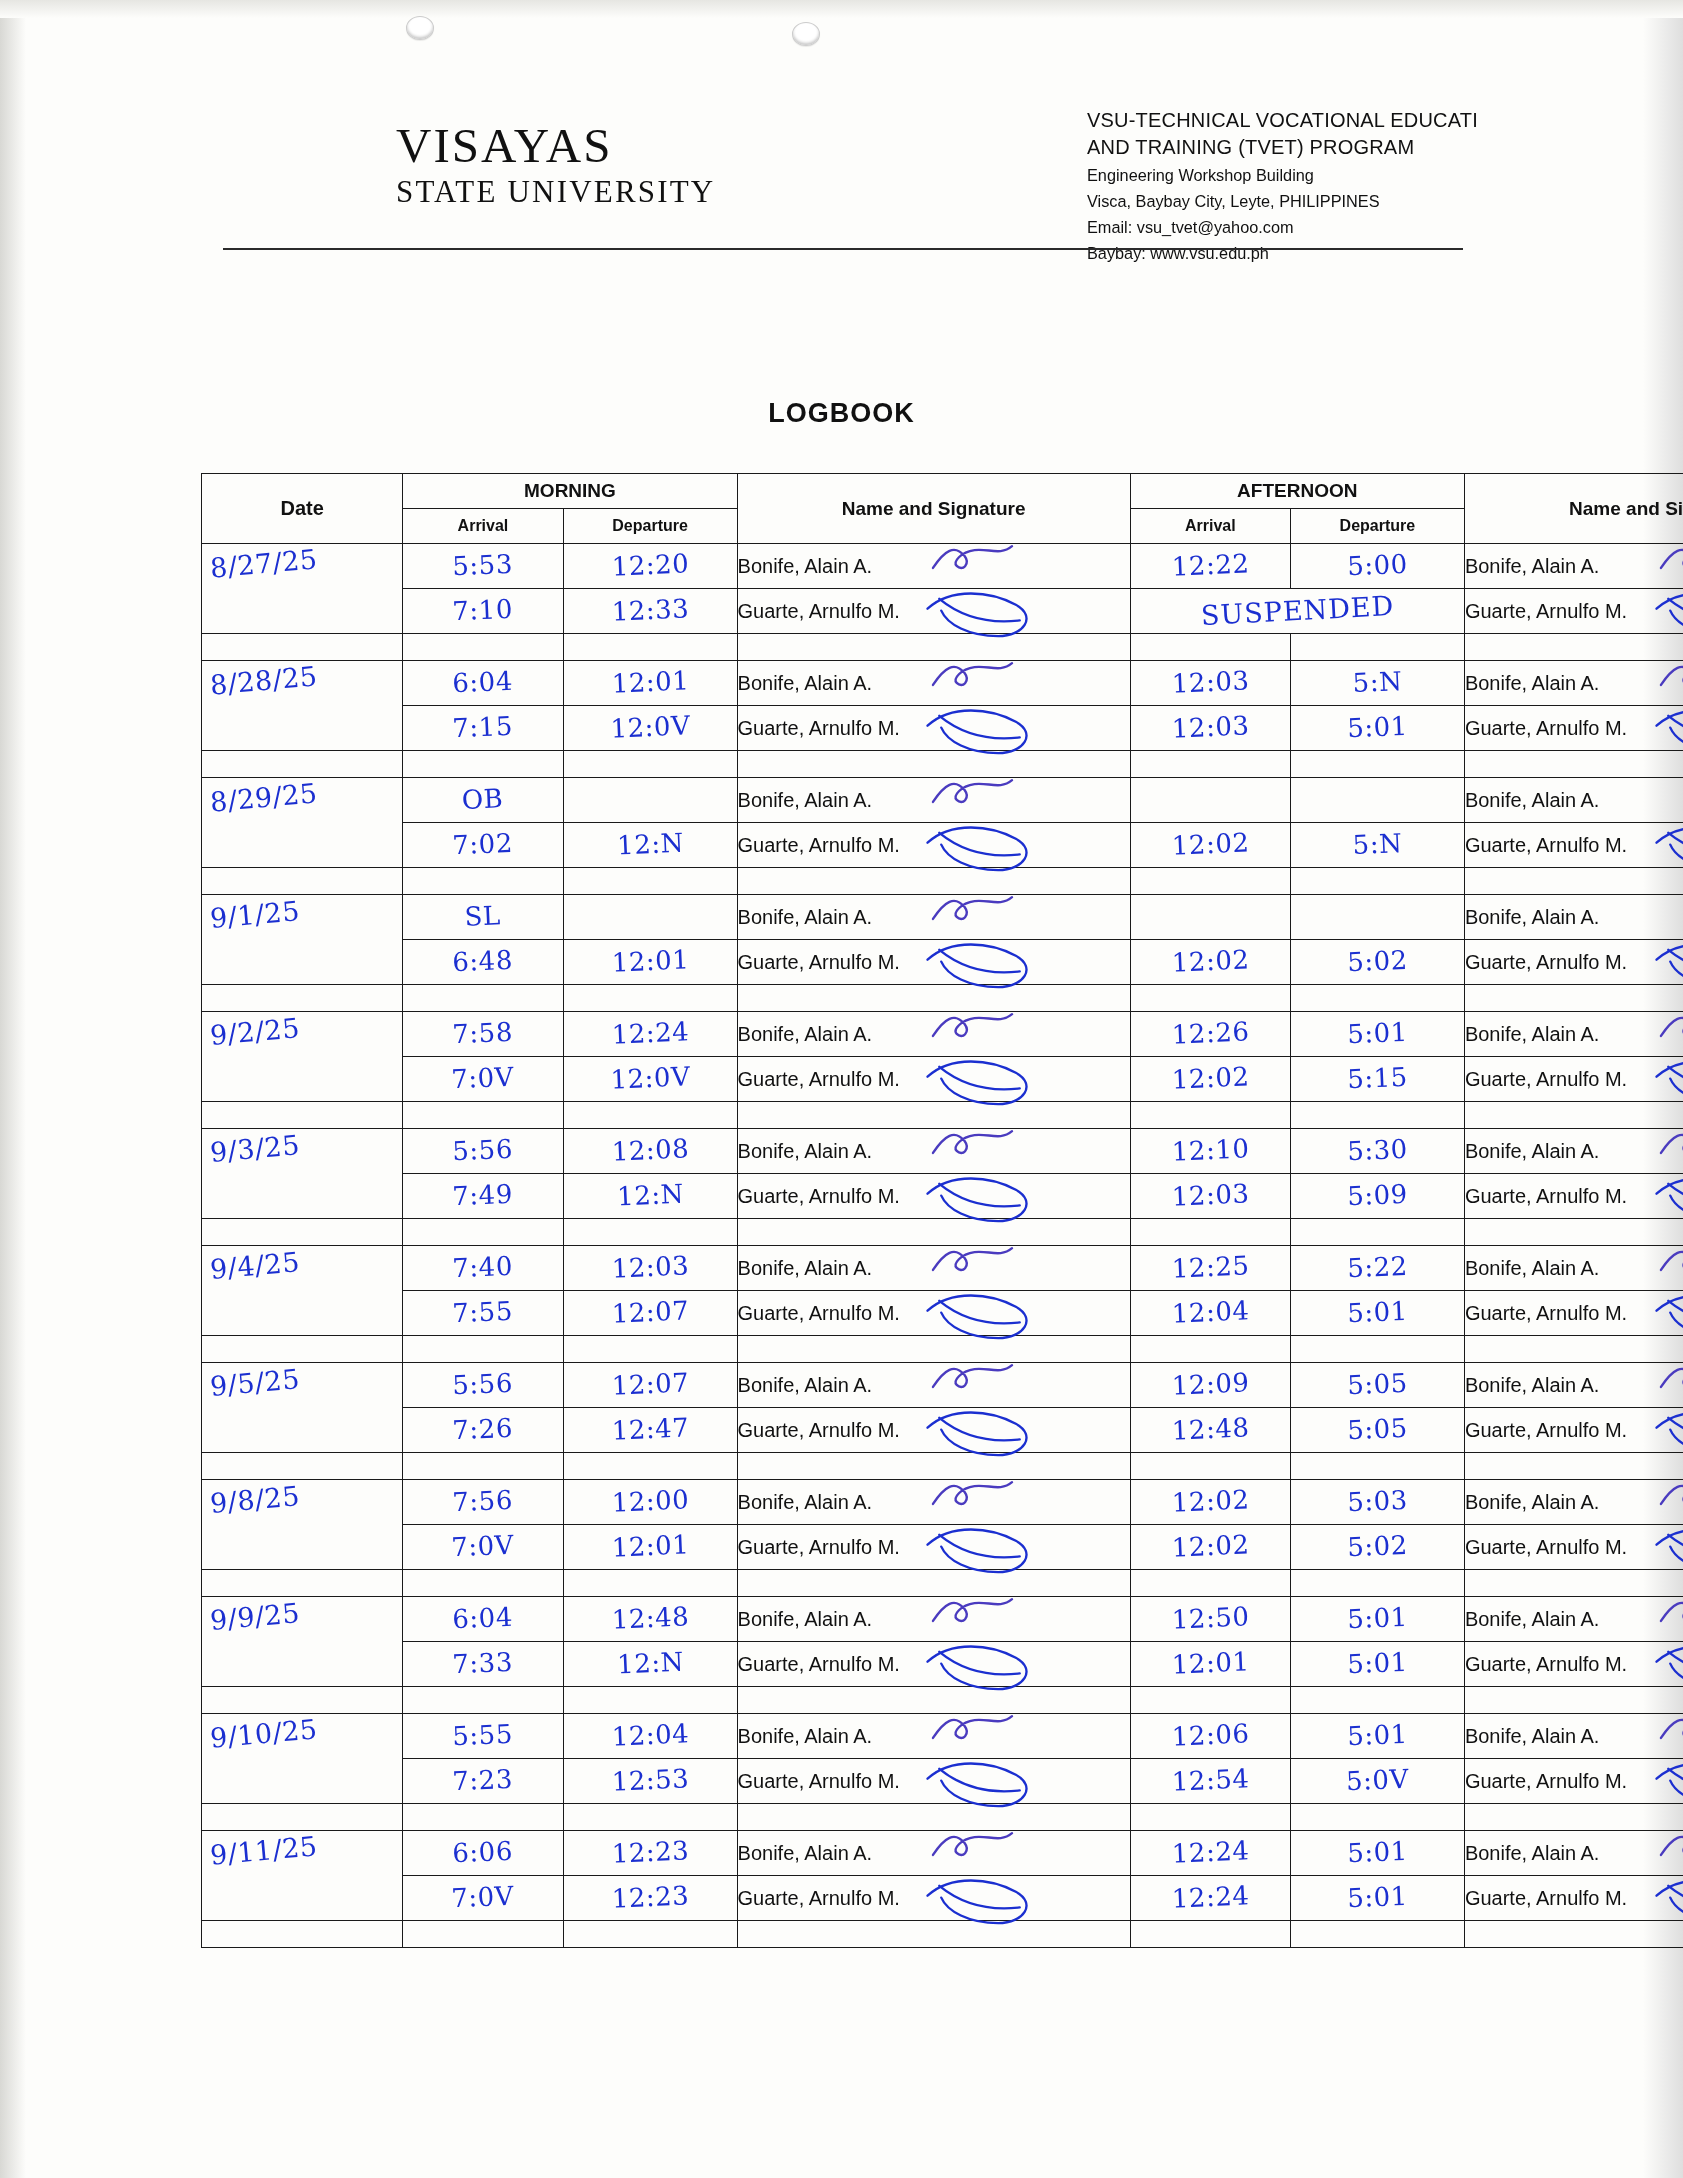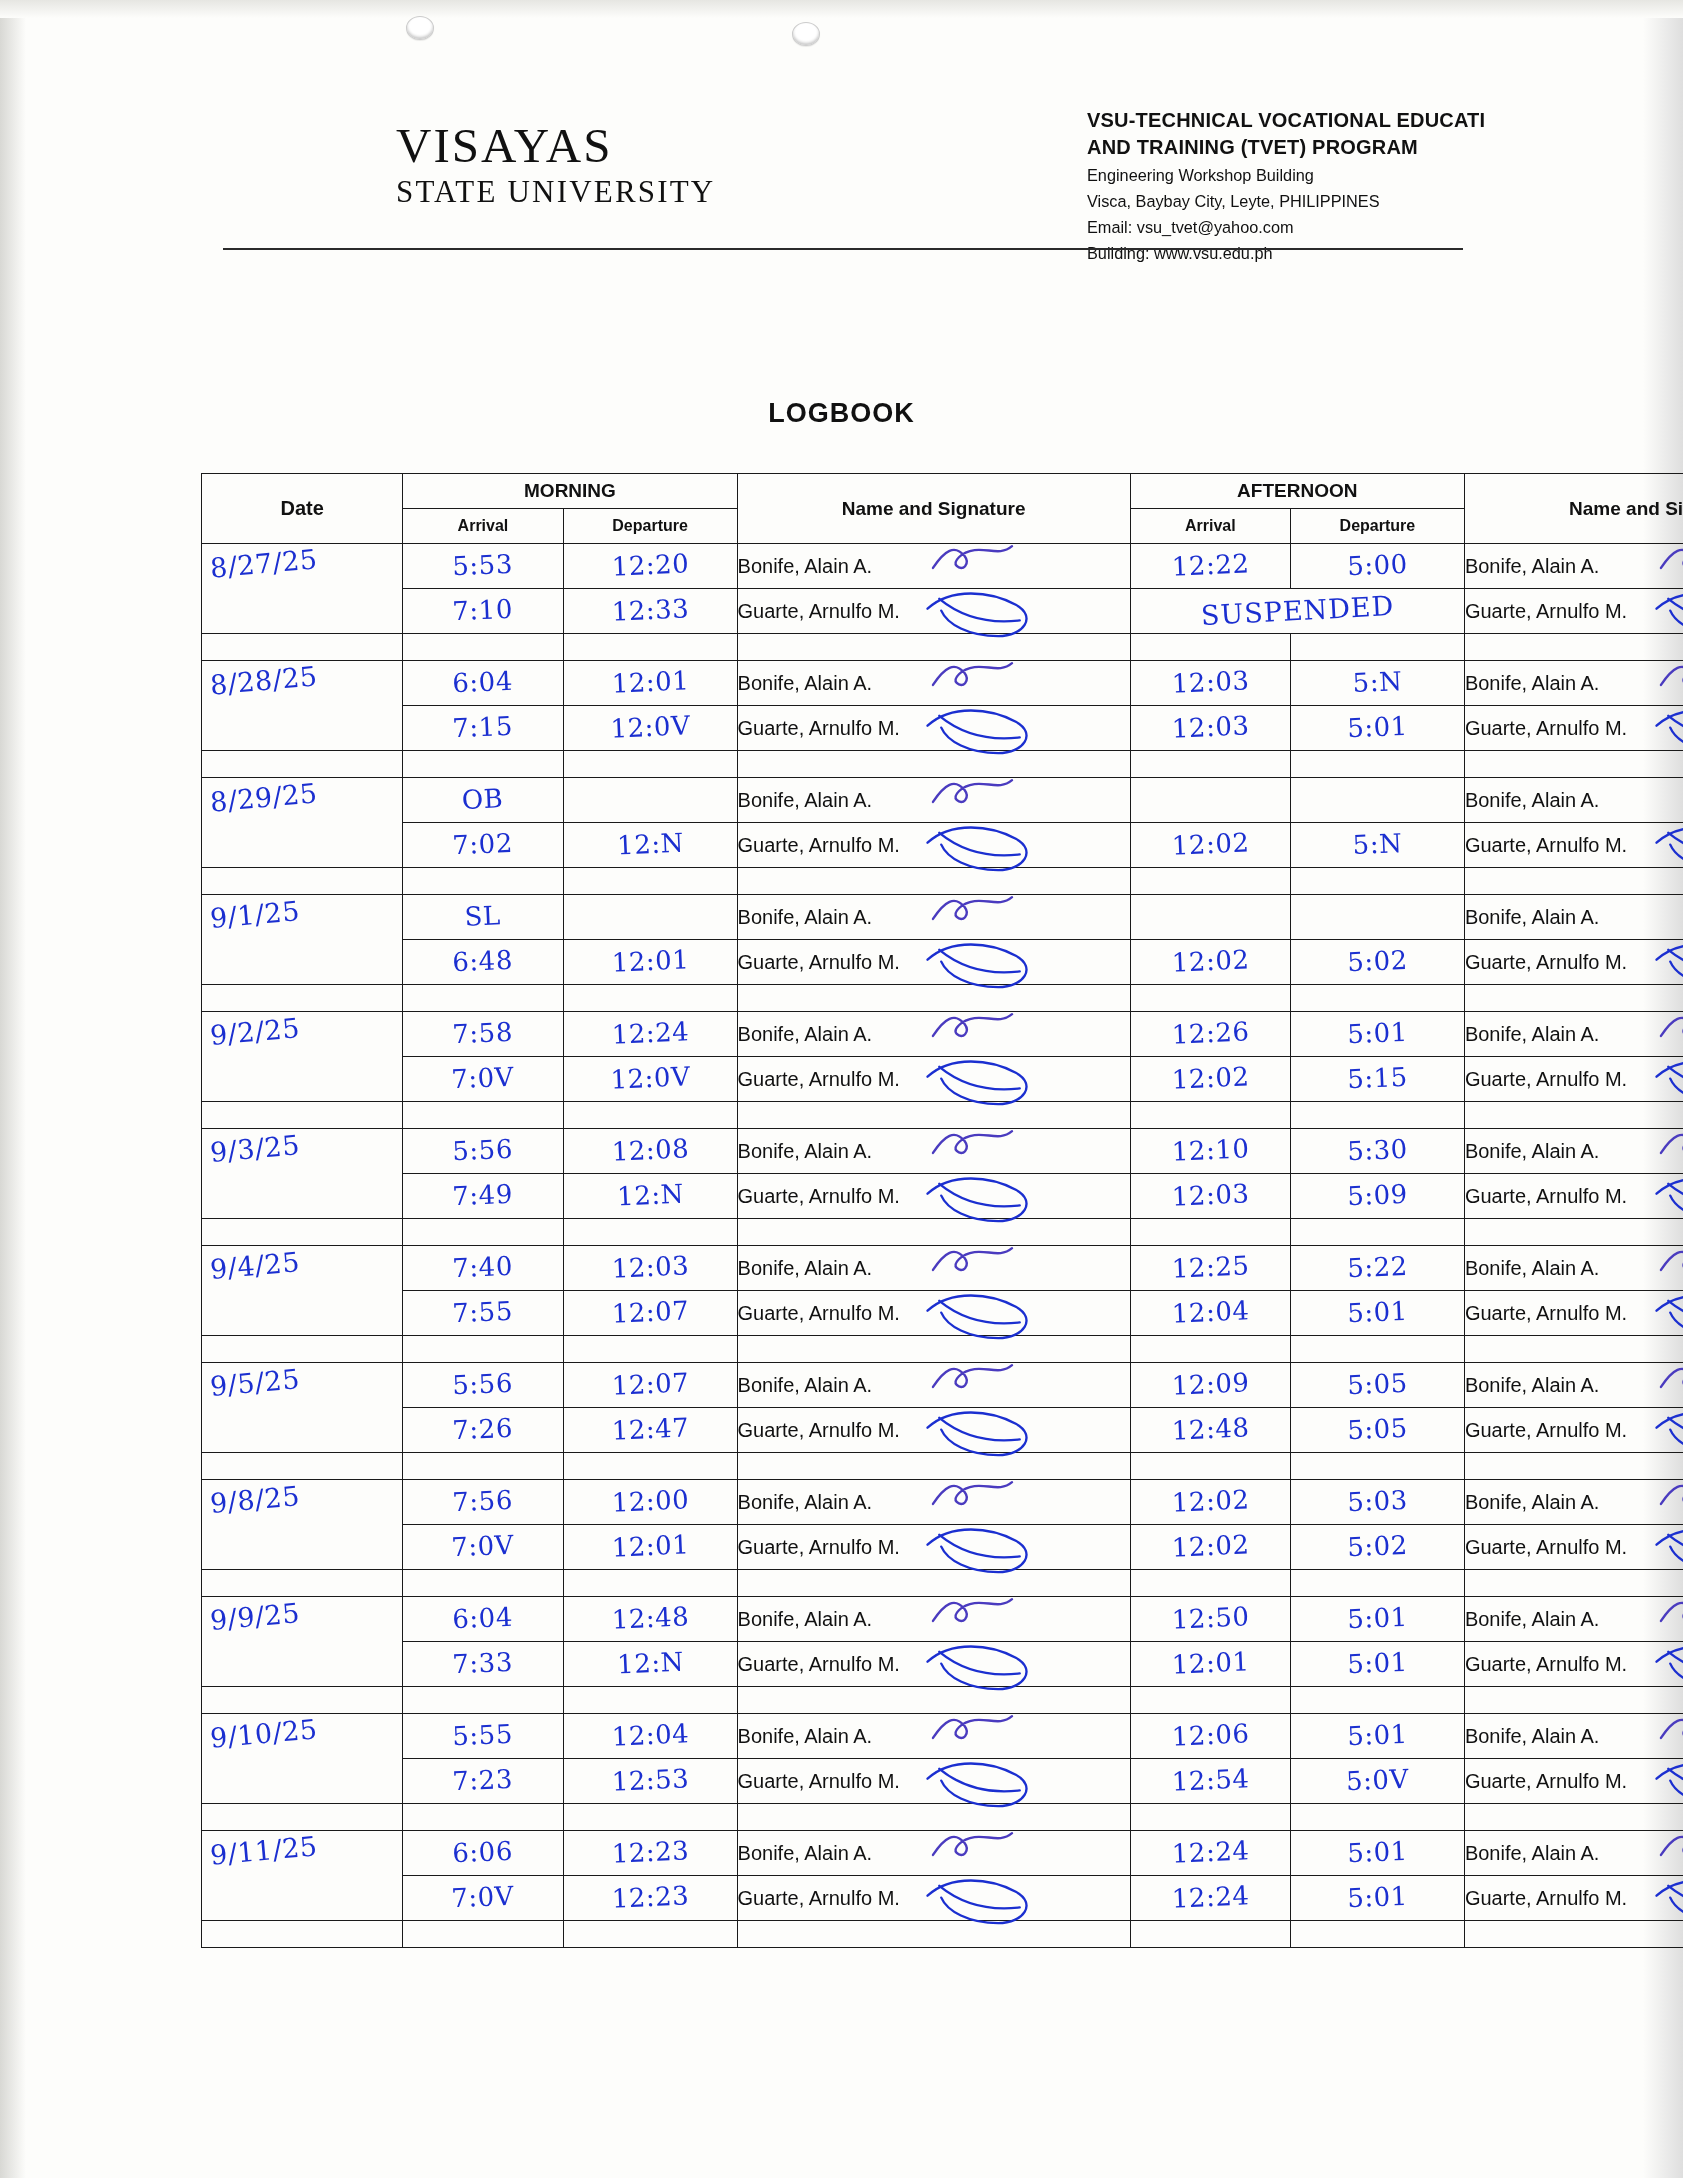--- a/index.html
+++ b/index.html
@@ -118,21 +118,21 @@
   }
 
   .org-block {
     position: absolute;
     left: 1087px; top: 8px;
     width: 515px;
     color: #111;
   }
   .org-block .l1, .org-block .l2 {
     font-size: 20px;
-    font-weight: bold;
+    font-weight: normal;
     line-height: 1.35;
     letter-spacing: 0.2px;
   }
   .org-block .addr {
     font-size: 16.3px;
     line-height: 1.42;
     margin-top: 3px;
   }
 
   .rule {
@@ -247,21 +247,21 @@
       <div class="visayas">VISAYAS</div>
       <div class="state-univ">STATE UNIVERSITY</div>
     </div>
 
     <div class="org-block">
       <div class="l1">VSU-TECHNICAL VOCATIONAL EDUCATI</div>
       <div class="l2">AND TRAINING (TVET) PROGRAM</div>
       <div class="addr">Engineering Workshop Building</div>
       <div class="addr">Visca, Baybay City, Leyte, PHILIPPINES</div>
       <div class="addr">Email: vsu_tvet@yahoo.com</div>
-      <div class="addr">Building: www.vsu.edu.ph</div>
+      <div class="addr">Baybay: www.vsu.edu.ph</div>
     </div>
   </div>
 
   <div class="rule"></div>
 
   <div class="doc-title">LOGBOOK</div>
 
   <table class="logbook">
     <colgroup>
       <col class="c-date">

